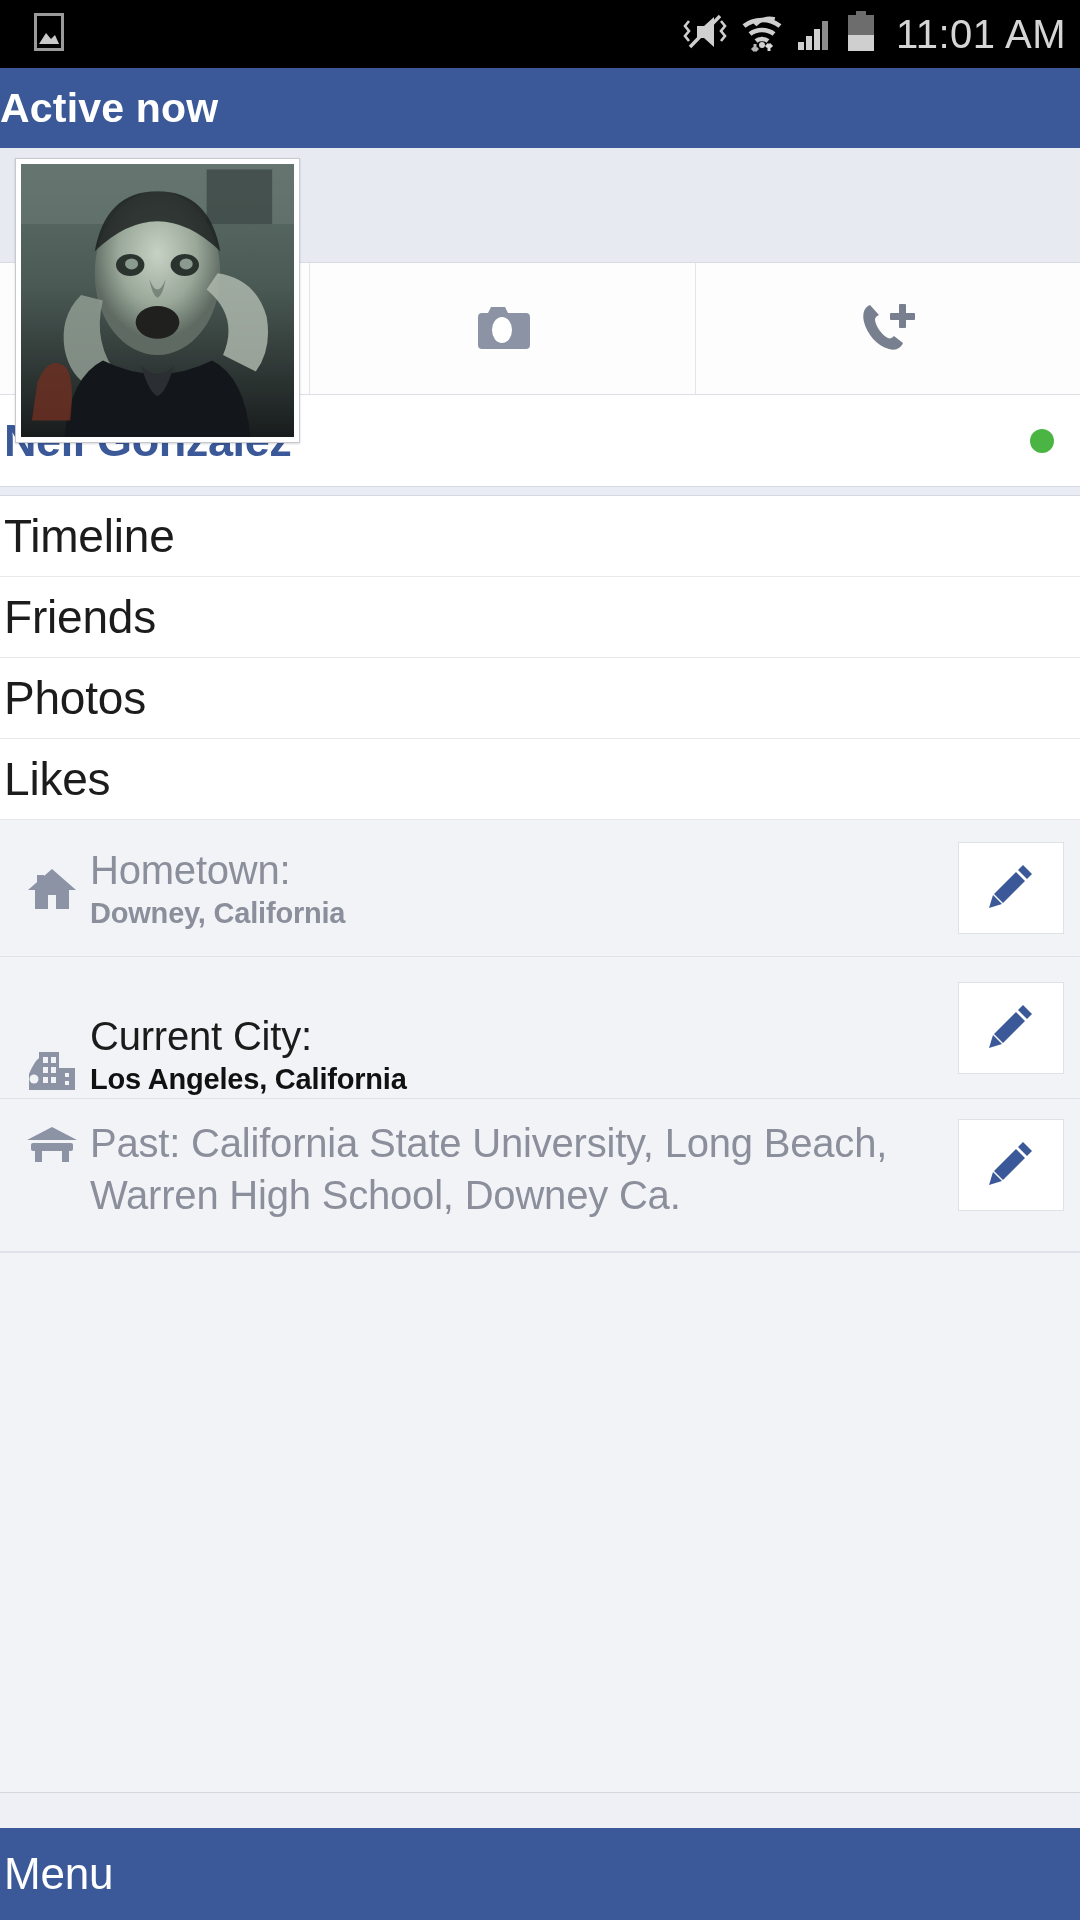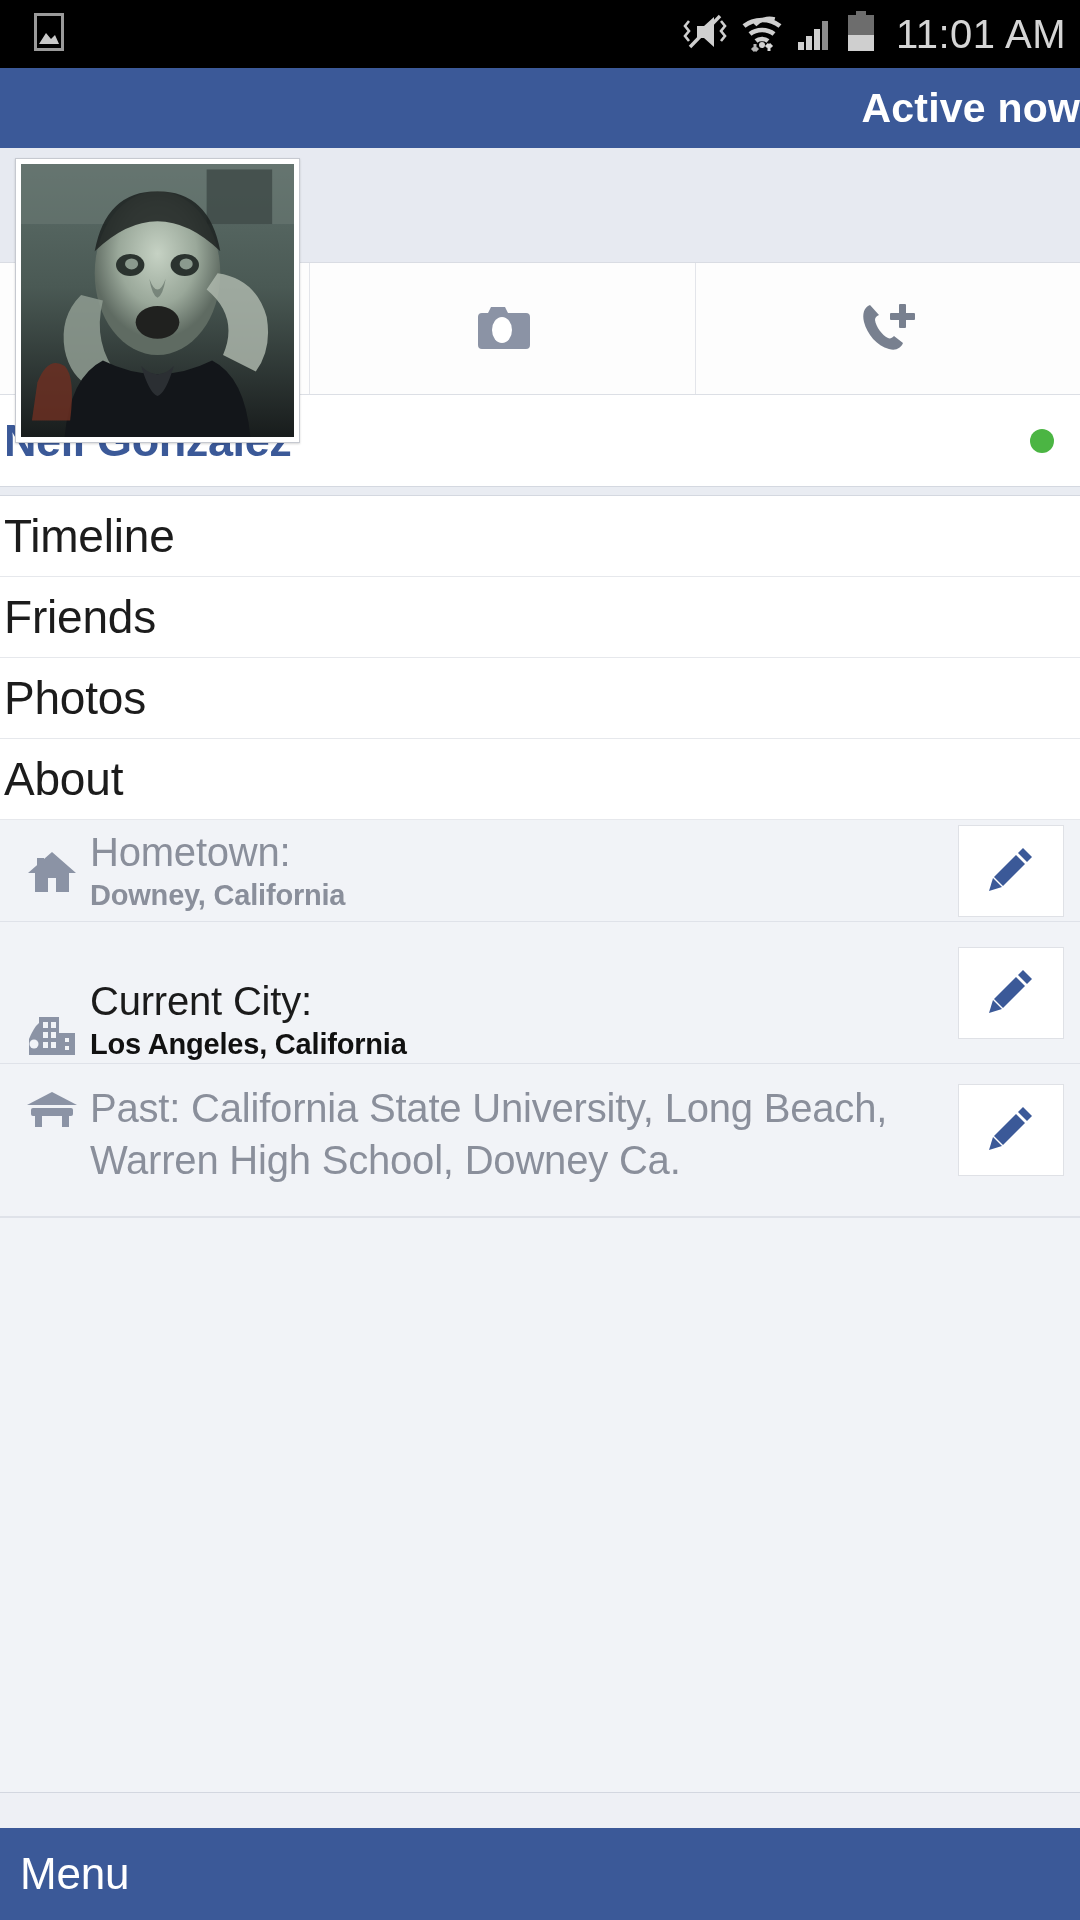--- a/index.html
+++ b/index.html
@@ -20,21 +20,21 @@
   .sb-left{ display:flex; align-items:center; gap:14px; }
   .sb-right{ margin-left:auto; display:flex; align-items:center; gap:11px; }
   .sb-time{
     color:#d5d5d5; font-size:40px; letter-spacing:0.5px;
     font-family:"Liberation Sans", sans-serif; padding-left:9px;
   }
 
   
   .titlebar{
     flex:0 0 80px; background:#3b5998;
-    display:flex; align-items:center; justify-content:flex-end;
+    display:flex; align-items:center; justify-content:flex-start;
   }
   .titlebar .t{
     color:#ffffff; font-size:41px; font-weight:bold; letter-spacing:0.2px;
   }
   .cover{
     height:115px; background:#e7eaf1;
     border-bottom:1px solid #d9dce3;
   }
   .actionrow{
     height:132px; background:#fdfdfd;
@@ -100,21 +100,21 @@
     border:1px solid #dfe1e6; display:flex; align-items:center; justify-content:center;
     align-self:flex-start; margin-top:auto; margin-bottom:auto;
   }
 
   .botpad{ flex:1 1 auto; background:#f1f3f7; border-top:1px solid #dfe2e9; }
   .prebar{ flex:0 0 36px; background:#eef0f5; border-top:1px solid #d3d7e0; }
 
   
   .menubar{
     flex:0 0 92px; background:#3b5998; display:flex; align-items:center;
-    padding-left:20px;
+    padding-left:4px;
   }
   .menubar .m{ color:#ffffff; font-size:44px; letter-spacing:-0.2px; }
 </style>
 </head>
 <body>
 
 <div id="app">
 
   <div class="statusbar">
     <div class="sb-left">
@@ -232,26 +232,26 @@
   <div class="namerow">
     <span class="name">Neil Gonzalez</span>
     <span class="dot"></span>
   </div>
   <div class="thickdiv"></div>
 
   <div class="navlist">
     <div class="navitem">Timeline</div>
     <div class="navitem">Friends</div>
     <div class="navitem">Photos</div>
-    <div class="navitem">About</div>
+    <div class="navitem">Likes</div>
   </div>
 
   <div>
 
-    <div class="inforow" style="height:102px;">
+    <div class="inforow" style="height:137px;">
       <span class="ico">
         <svg width="52" height="50" viewBox="0 0 52 50">
           <path d="M26 6 L50 27 H43 V46 H9 V27 H2 Z" fill="#8b93a5"></path>
           <rect x="11" y="12" width="7" height="12" fill="#8b93a5"></rect>
           <rect x="22" y="32" width="8" height="14" fill="#f1f3f7"></rect>
         </svg>
       </span>
       <span class="txt">
         <div class="lbl">Hometown:</div>
         <div class="val">Downey, California</div>

